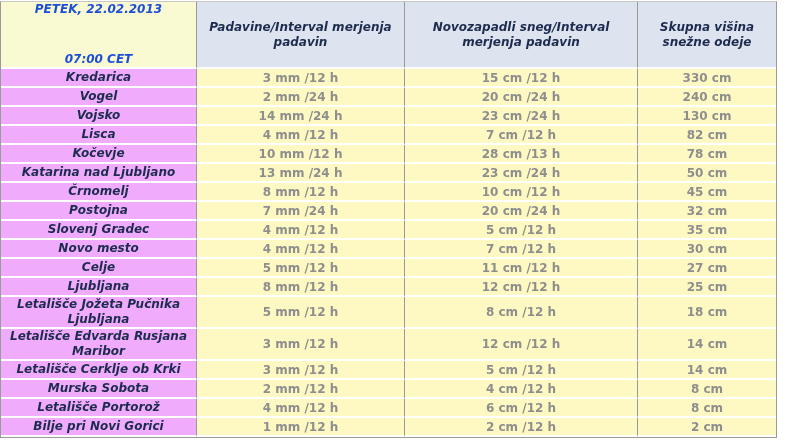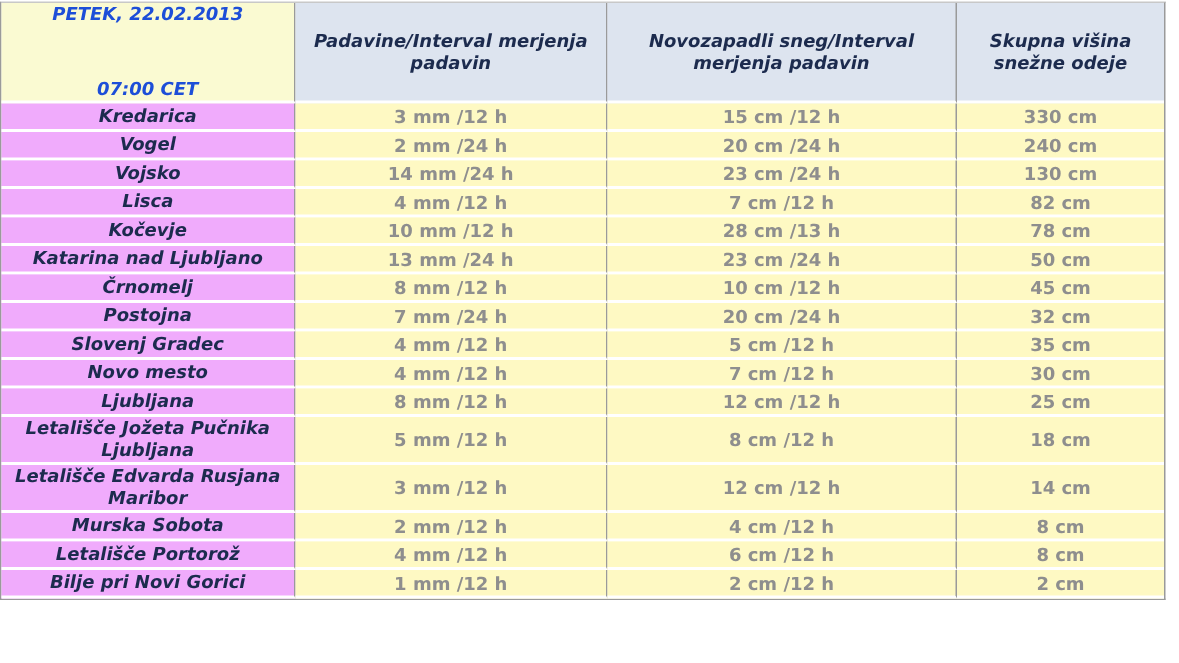--- a/index.html
+++ b/index.html
@@ -145,38 +145,50 @@
     <td class="data-cell">5 cm /12 h</td>
     <td class="data-cell">35 cm</td>
   </tr>
       <tr>
     <td class="station-cell">Novo mesto</td>
     <td class="data-cell">4 mm /12 h</td>
     <td class="data-cell">7 cm /12 h</td>
     <td class="data-cell">30 cm</td>
   </tr>
       <tr>
+    <td class="station-cell">Celje</td>
+    <td class="data-cell">5 mm /12 h</td>
+    <td class="data-cell">11 cm /12 h</td>
+    <td class="data-cell">27 cm</td>
+  </tr>
+      <tr>
     <td class="station-cell">Ljubljana</td>
     <td class="data-cell">8 mm /12 h</td>
     <td class="data-cell">12 cm /12 h</td>
     <td class="data-cell">25 cm</td>
   </tr>
       <tr>
     <td class="station-cell">Letališče Jožeta Pučnika Ljubljana</td>
     <td class="data-cell">5 mm /12 h</td>
     <td class="data-cell">8 cm /12 h</td>
     <td class="data-cell">18 cm</td>
   </tr>
       <tr>
     <td class="station-cell">Letališče Edvarda Rusjana Maribor</td>
     <td class="data-cell">3 mm /12 h</td>
     <td class="data-cell">12 cm /12 h</td>
     <td class="data-cell">14 cm</td>
   </tr>
       <tr>
+    <td class="station-cell">Letališče Cerklje ob Krki</td>
+    <td class="data-cell">3 mm /12 h</td>
+    <td class="data-cell">5 cm /12 h</td>
+    <td class="data-cell">14 cm</td>
+  </tr>
+      <tr>
     <td class="station-cell">Murska Sobota</td>
     <td class="data-cell">2 mm /12 h</td>
     <td class="data-cell">4 cm /12 h</td>
     <td class="data-cell">8 cm</td>
   </tr>
       <tr>
     <td class="station-cell">Letališče Portorož</td>
     <td class="data-cell">4 mm /12 h</td>
     <td class="data-cell">6 cm /12 h</td>
     <td class="data-cell">8 cm</td>

